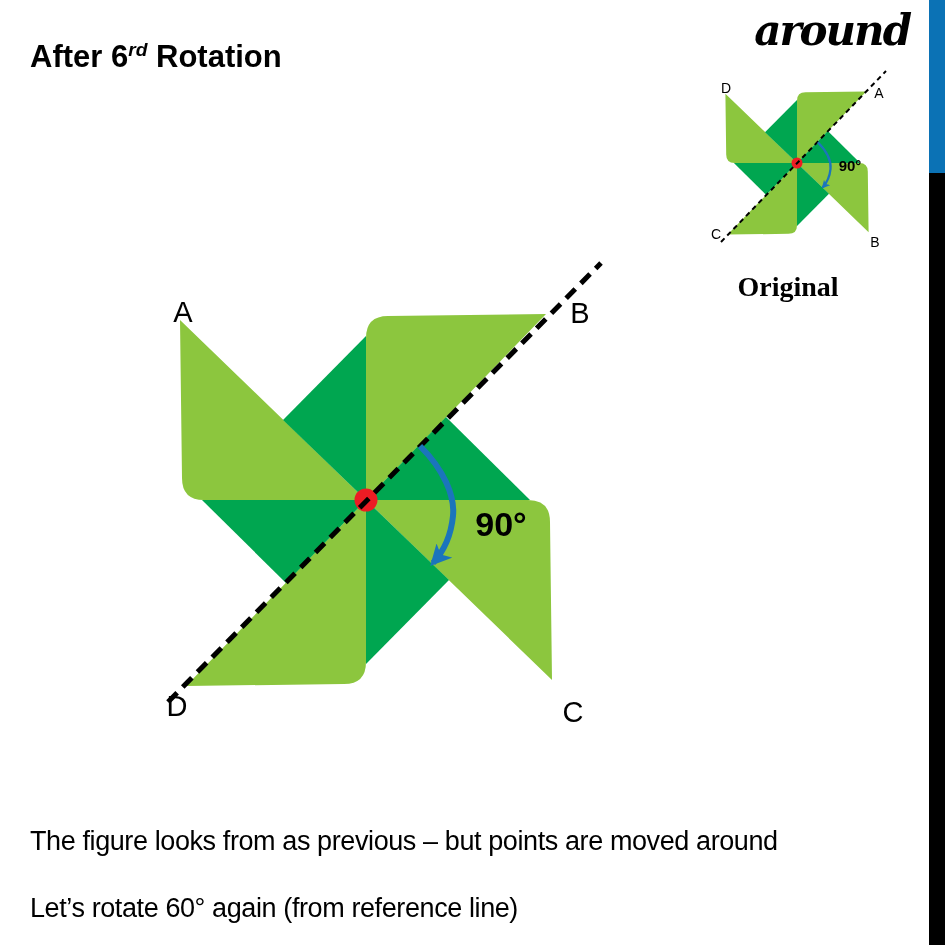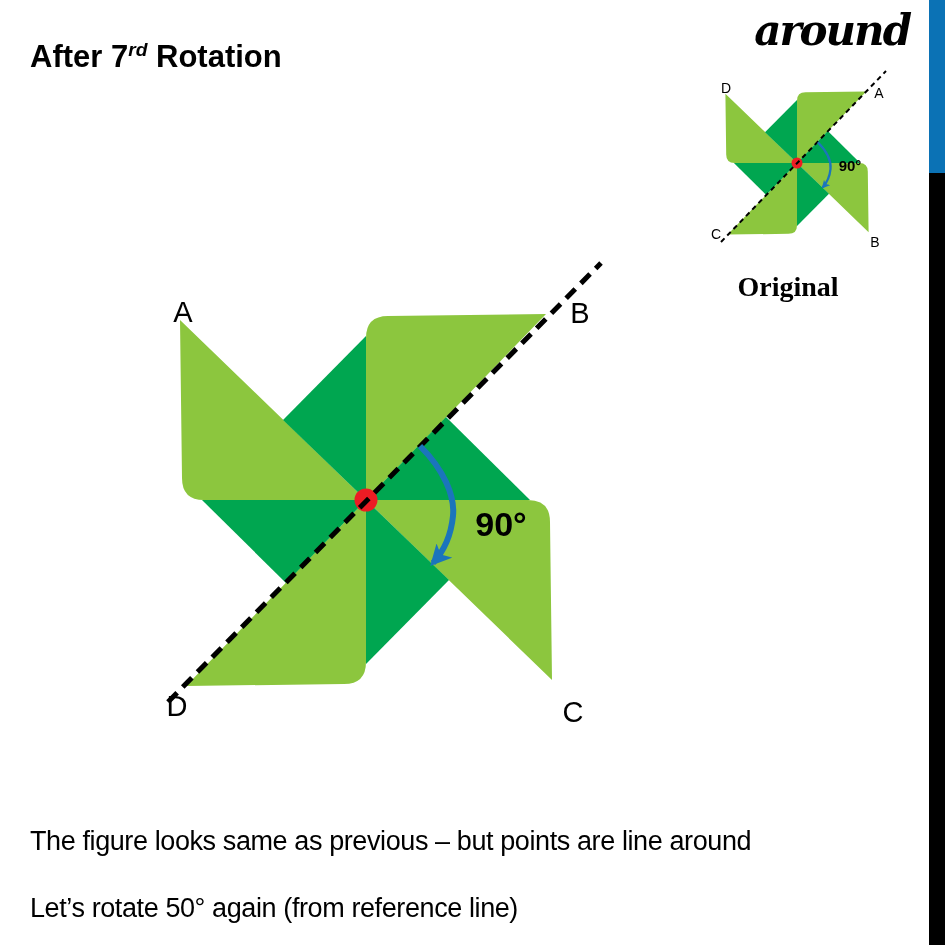--- a/index.html
+++ b/index.html
@@ -18,21 +18,21 @@
         font-family:"Liberation Serif",serif;font-weight:bold;font-size:28px;line-height:1.1;}
   .footer-line{position:absolute;left:30px;white-space:nowrap;font-size:27px;letter-spacing:-0.4px;}
   .footer-1{top:826px;}
   .footer-2{top:893px;}
 </style>
 </head>
 <body>
 
 <div class="page">
 
-  <div class="title"><span>After 7</span><sup>rd</sup><span> Rotation</span></div>
+  <div class="title"><span>After 6</span><sup>rd</sup><span> Rotation</span></div>
 
   <div class="logo">around</div>
 
   <div class="bar bar-blue" style="background: rgb(11, 114, 181);"></div>
   <div class="bar bar-black" style="background: rgb(0, 0, 0);"></div>
 
   <svg id="fig" class="fig-canvas" viewBox="0 0 945 945">
     <defs>
       <marker id="arrowhead" viewBox="0 0 10 10" refX="8" refY="5" markerWidth="3.5" markerHeight="3.5" orient="auto">
         <path id="arrowhead-path" d="M0,0 L10,5 L0,10 L2.5,5 Z" fill="#1B75BC"></path>
@@ -71,16 +71,16 @@
         <text x="850" y="171" text-anchor="middle" font-size="15" font-weight="bold" fill="#000000" font-family="&quot;Liberation Sans&quot;, sans-serif">90°</text>
         <text x="726" y="93" text-anchor="middle" font-size="14" fill="#000000" font-family="&quot;Liberation Sans&quot;, sans-serif">D</text>
         <text x="879" y="98" text-anchor="middle" font-size="14" fill="#000000" font-family="&quot;Liberation Sans&quot;, sans-serif">A</text>
         <text x="716" y="239" text-anchor="middle" font-size="14" fill="#000000" font-family="&quot;Liberation Sans&quot;, sans-serif">C</text>
         <text x="875" y="247" text-anchor="middle" font-size="14" fill="#000000" font-family="&quot;Liberation Sans&quot;, sans-serif">B</text>
       </g>
     </svg>
 
   <div class="orig-caption">Original</div>
 
-  <div class="footer-line footer-1">The figure looks same as previous – but points are line around</div>
-  <div class="footer-line footer-2">Let’s rotate 50° again (from reference line)</div>
+  <div class="footer-line footer-1">The figure looks from as previous – but points are moved around</div>
+  <div class="footer-line footer-2">Let’s rotate 60° again (from reference line)</div>
 
 </div>
 
 </body></html>

